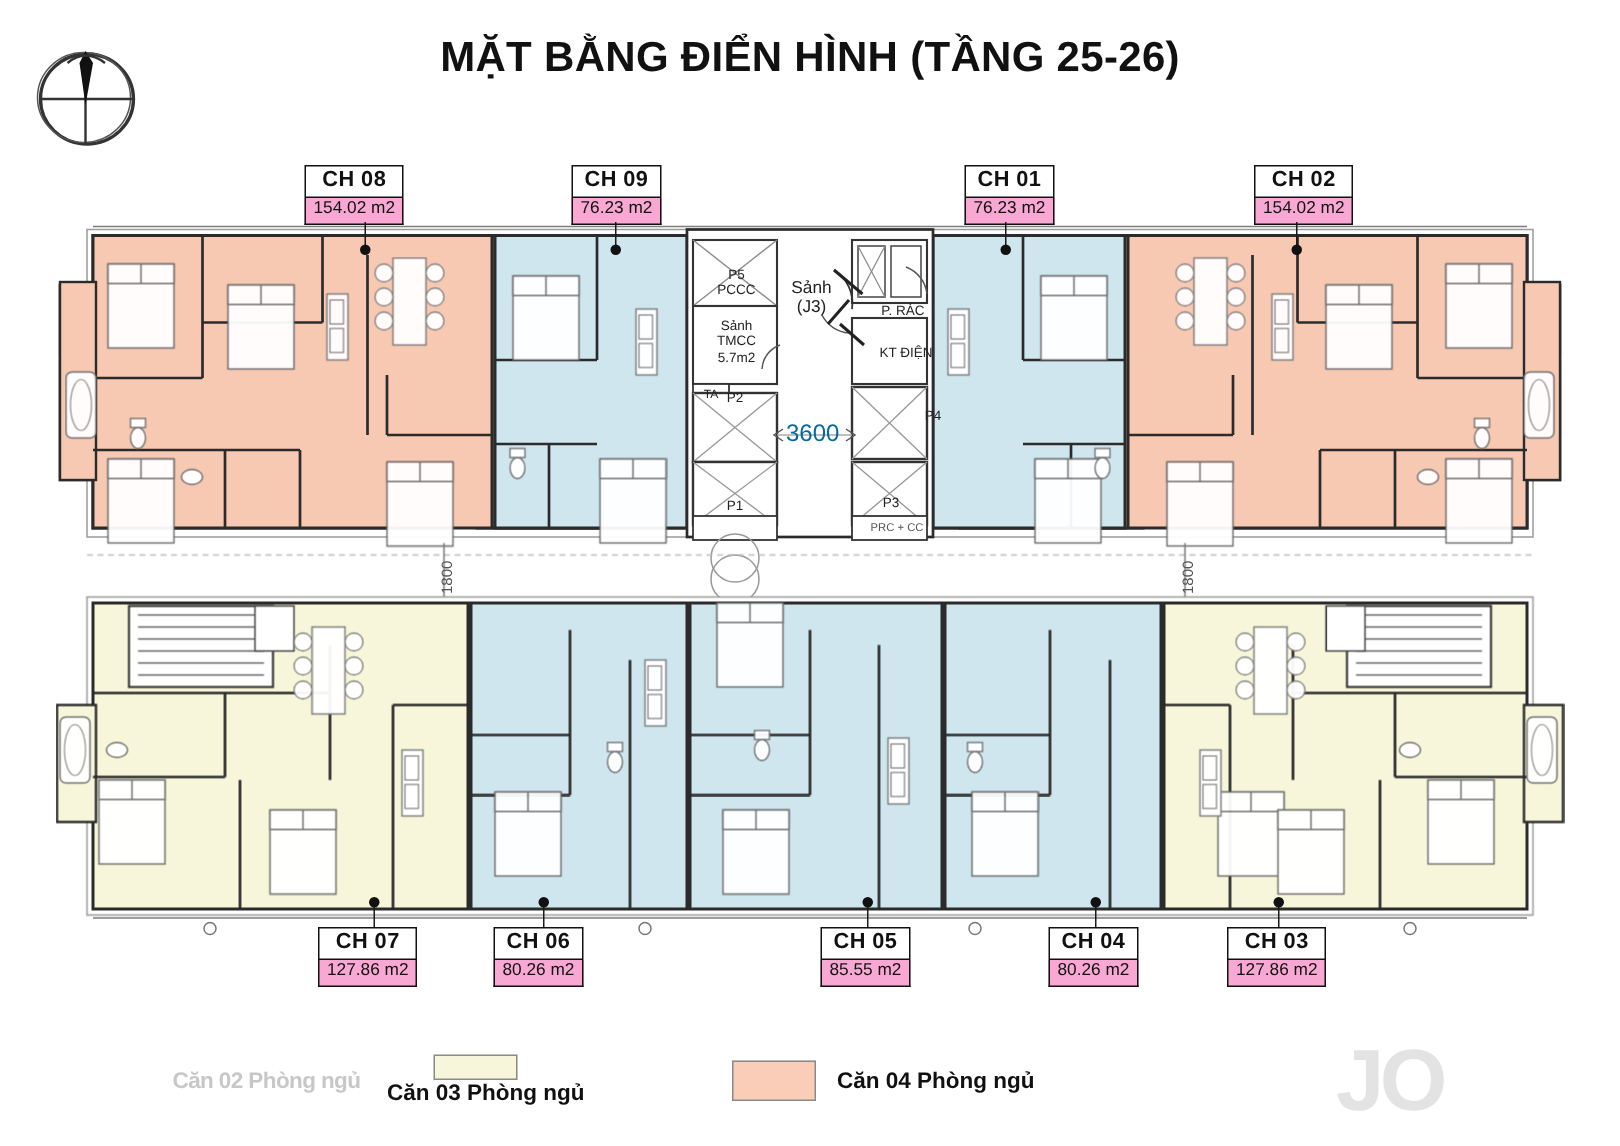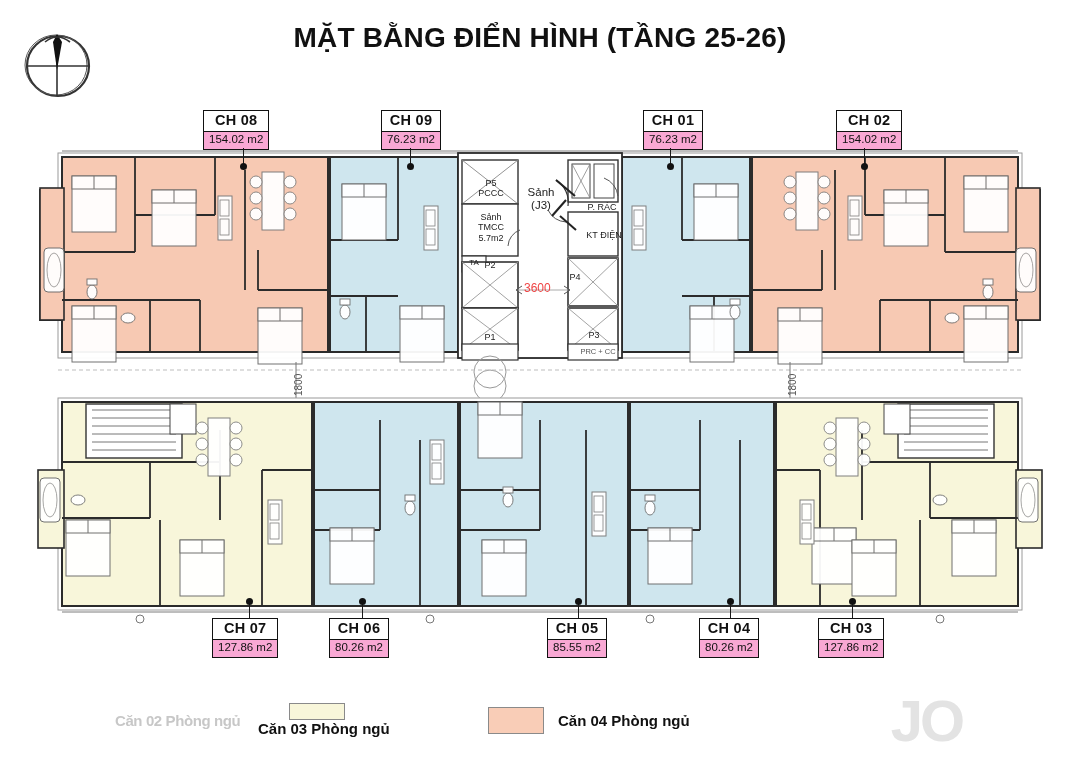--- a/index.html
+++ b/index.html
@@ -53,21 +53,21 @@
   
   .watermark {
     position:absolute; right: 22px; bottom: 14px;
     font-size: 58px; font-weight: 800; color:#e3e3e3;
     letter-spacing: -3px; line-height:1; user-select:none;
   }
 
   
   .core-txt { position:absolute; font-size:9px; color:#222; text-align:center; line-height:1.15; }
   .core-txt.big { font-size:11.5px; }
-  .dim-h { position:absolute; font-size:12px; color:#ef4444; }
+  .dim-h { position:absolute; font-size:16px; color:#0369a1; }
   .dim-v { position:absolute; font-size:10px; color:#555;
            transform: rotate(-90deg); transform-origin: left top; white-space:nowrap; }
 </style>
 </head>
 <body>
 
 <div id="page">
 
   <div class="compass">
     <svg width="78" height="78" viewBox="0 0 78 78">
@@ -370,21 +370,21 @@
     <span>Sảnh</span><br><span>TMCC</span><br><span>5.7m2</span>
   </div>
   <div class="core-txt" style="left:465px; top:258px; width:18px; font-size:8px;">TA</div>
   <div class="core-txt" style="left:474px; top:260px; width:32px;">P2</div>
   <div class="core-txt" style="left:474px; top:332px; width:32px;">P1</div>
   <div class="core-txt big" style="left:508px; top:186px; width:66px;">
     <span>Sảnh</span><br><span>(J3)</span>
   </div>
   <div class="core-txt" style="left:578px; top:202px; width:48px;">P. RÁC</div>
   <div class="core-txt" style="left:580px; top:230px; width:48px;">KT ĐIỆN</div>
-  <div class="core-txt" style="left:559px; top:272px; width:32px;">P4</div>
+  <div class="core-txt" style="left:606px; top:272px; width:32px;">P4</div>
   <div class="core-txt" style="left:578px; top:330px; width:32px;">P3</div>
   <div class="core-txt" style="left:572px; top:348px; width:52px; font-size:7.5px; color:#555;">PRC + CC</div>
   <div class="dim-h" style="left:524px; top:281px;">3600</div>
   <div class="dim-v" style="left:293px; top:396px;">1800</div>
   <div class="dim-v" style="left:787px; top:396px;">1800</div>
 
   <div class="tag" style="left:203px; top:110px;">
     <div class="code">CH 08</div>
     <div class="area">154.02 m2</div>
   </div>

